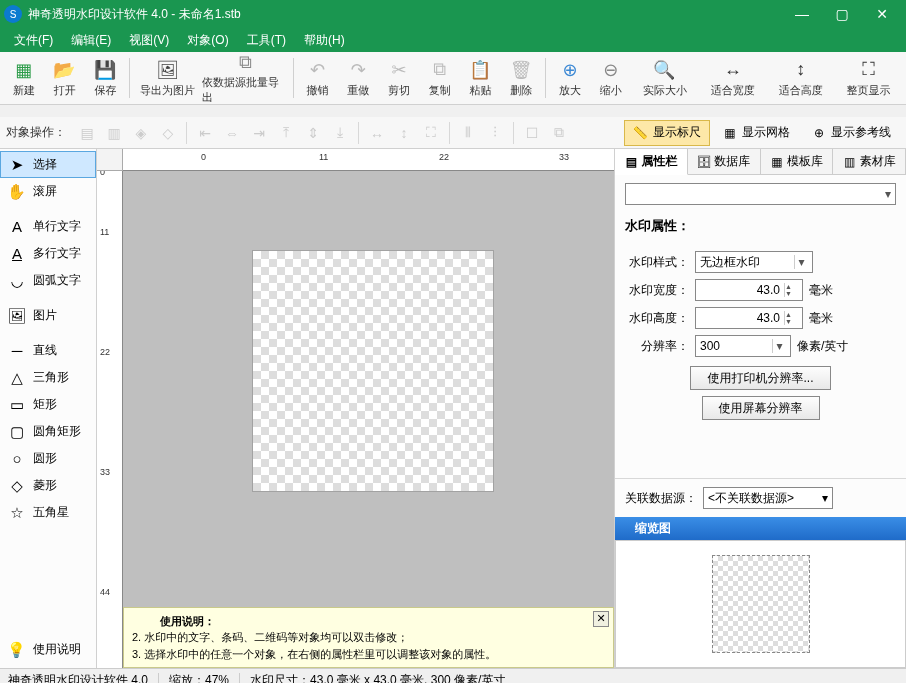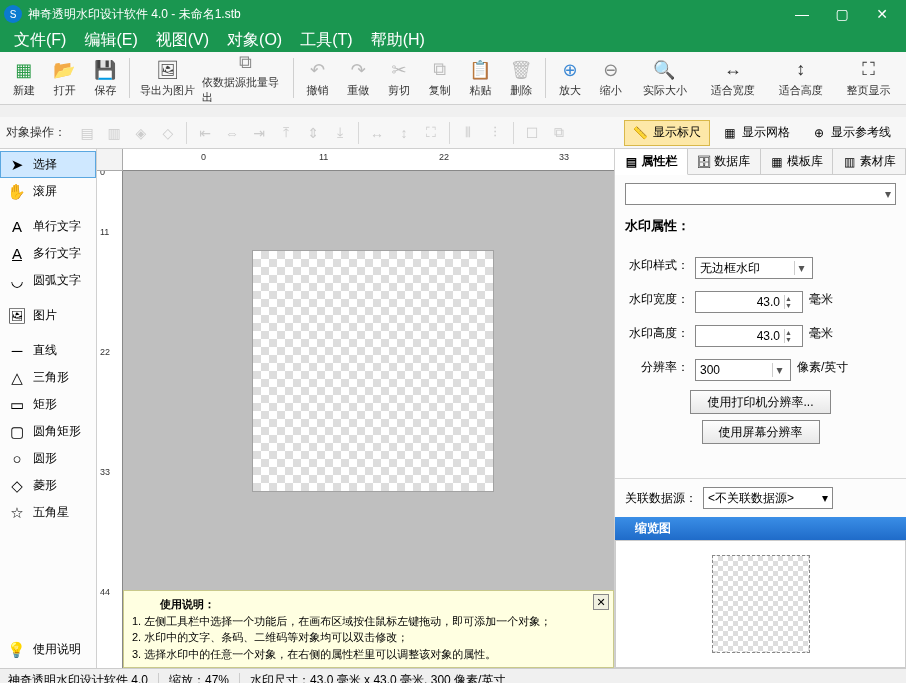--- a/index.html
+++ b/index.html
@@ -4,21 +4,21 @@
 <style>
 * { margin: 0; padding: 0; box-sizing: border-box; font-family: "Microsoft YaHei", sans-serif; }
 body { width: 906px; height: 683px; overflow: hidden; background: #f0f0f0; font-size: 12px; }
 
 .titlebar { background: #1a9650; height: 28px; display: flex; align-items: center; padding: 0 4px; color: #fff; }
 .titlebar .app-icon { width: 18px; height: 18px; background: #0b7bd0; border-radius: 50%; margin-right: 6px; display: flex; align-items: center; justify-content: center; font-size: 10px; color: #fff; }
 .titlebar .title { flex: 1; font-size: 12px; }
 .titlebar .win-btns { display: flex; }
 .titlebar .win-btn { width: 40px; height: 28px; display: flex; align-items: center; justify-content: center; cursor: pointer; color: #fff; font-size: 14px; }
 
-.menubar { background: #1a9650; height: 24px; display: flex; align-items: center; padding: 0 6px; color: #fff; font-size: 16px; gap: 2px; }
+.menubar { background: #1a9650; height: 24px; display: flex; align-items: center; padding: 0 6px; color: #fff; font-size: 12px; gap: 2px; }
 .menubar .menu-item { padding: 3px 8px; cursor: pointer; }
 
 .toolbar-main { background: #f7f7f7; border-bottom: 1px solid #d0d0d0; height: 53px; display: flex; align-items: center; padding: 0 4px; gap: 1px; }
 .tool-btn { width: 44px; height: 48px; display: flex; flex-direction: column; align-items: center; justify-content: center; cursor: pointer; font-size: 11px; color: #333; gap: 2px; }
 .tool-btn.wide { width: 74px; }
 .tool-btn.wider { width: 96px; }
 .tool-btn .ico { width: 22px; height: 22px; display: flex; align-items: center; justify-content: center; font-size: 18px; }
 .tool-sep { width: 1px; height: 40px; background: #d0d0d0; margin: 0 3px; }
 
 .toolbar-obj { background: #f7f7f7; border-bottom: 1px solid #d0d0d0; height: 32px; display: flex; align-items: center; padding: 0 6px; gap: 3px; font-size: 12px; margin-top: 12px; }
@@ -53,21 +53,21 @@
 .right-panel { width: 292px; background: #fcfcfc; border-left: 1px solid #d0d0d0; display: flex; flex-direction: column; }
 .rp-tabs { display: flex; height: 26px; background: #f4f4f4; border-bottom: 1px solid #ccc; }
 .rp-tab { flex: 1; display: flex; align-items: center; justify-content: center; gap: 3px; cursor: pointer; font-size: 12px; border-right: 1px solid #ccc; }
 .rp-tab.active { background: #fff; border-bottom: 1px solid #fff; margin-bottom: -1px; font-weight: bold; }
 .rp-tab .ti { width: 14px; height: 14px; display: inline-flex; align-items: center; justify-content: center; font-size: 12px; }
 .rp-body { padding: 8px 10px; flex: 1; overflow: auto; }
 .dropdown-full { width: 100%; height: 22px; border: 1px solid #888; background: #fff; margin-bottom: 12px; }
 .section-title { font-weight: bold; font-size: 13px; margin-bottom: 16px; }
 .prop-row { display: flex; align-items: center; margin-bottom: 6px; gap: 6px; font-size: 12px; }
 .prop-row .pl { width: 64px; text-align: right; }
-.prop-row .pv { height: 22px; border: 1px solid #888; background: #fff; padding: 4px 4px; display: flex; align-items: center; justify-content: flex-end; margin-top: 6px; }
+.prop-row .pv { height: 22px; border: 1px solid #888; background: #fff; padding: 4px 4px; display: flex; align-items: center; justify-content: flex-end; }
 .prop-row .pv.combo { justify-content: space-between; }
 .prop-row .pv .dd { width: 14px; text-align: center; color: #555; border-left: 1px solid #ccc; margin-left: 4px; }
 .prop-row .pv .arrows { width: 14px; display: flex; flex-direction: column; font-size: 7px; line-height: 7px; color: #555; border-left: 1px solid #ccc; margin-left: 4px; }
 .prop-row .unit { font-size: 12px; }
 .btn-std { height: 24px; padding: 0 16px; border: 1px solid #888; background: linear-gradient(#fdfdfd,#e8e8e8); cursor: pointer; font-size: 12px; margin: 3px 0; }
 .btn-center { display: flex; justify-content: center; }
 .assoc-row { display: flex; align-items: center; gap: 6px; font-size: 12px; padding: 8px 10px; border-top: 1px solid #d8d8d8; }
 .thumb-header { background: linear-gradient(#3a8ee6,#1f6bc9); color: #fff; padding: 3px 20px; font-size: 12px; font-weight: bold; }
 .thumb-body { background: #fff; border: 1px solid #ccc; height: 128px; display: flex; align-items: center; justify-content: center; }
 .thumb-canvas { width: 98px; height: 98px; border: 1px dashed #888; background: repeating-conic-gradient(#ddd 0% 25%, #fff 0% 50%) 0 0 / 10px 10px; }
@@ -287,21 +287,20 @@
       <span class="tick" style="top:56px">11</span>
       <span class="tick" style="top:176px">22</span>
       <span class="tick" style="top:296px">33</span>
       <span class="tick" style="top:416px">44</span>
     </div>
     <div class="canvas-viewport">
       <div class="canvas"></div>
       <div class="help-panel">
         <div class="hp-close">✕</div>
         <div class="hp-title">使用说明：</div>
-        <div>1. 左侧工具栏中选择一个功能后，在画布区域按住鼠标左键拖动，即可添加一个对象；</div>
         <div>2. 水印中的文字、条码、二维码等对象均可以双击修改；</div>
         <div>3. 选择水印中的任意一个对象，在右侧的属性栏里可以调整该对象的属性。</div>
       </div>
     </div>
   </div>
 
   <div class="right-panel">
     <div class="rp-tabs">
       <div class="rp-tab active">
           <span class="ti">▤</span>

